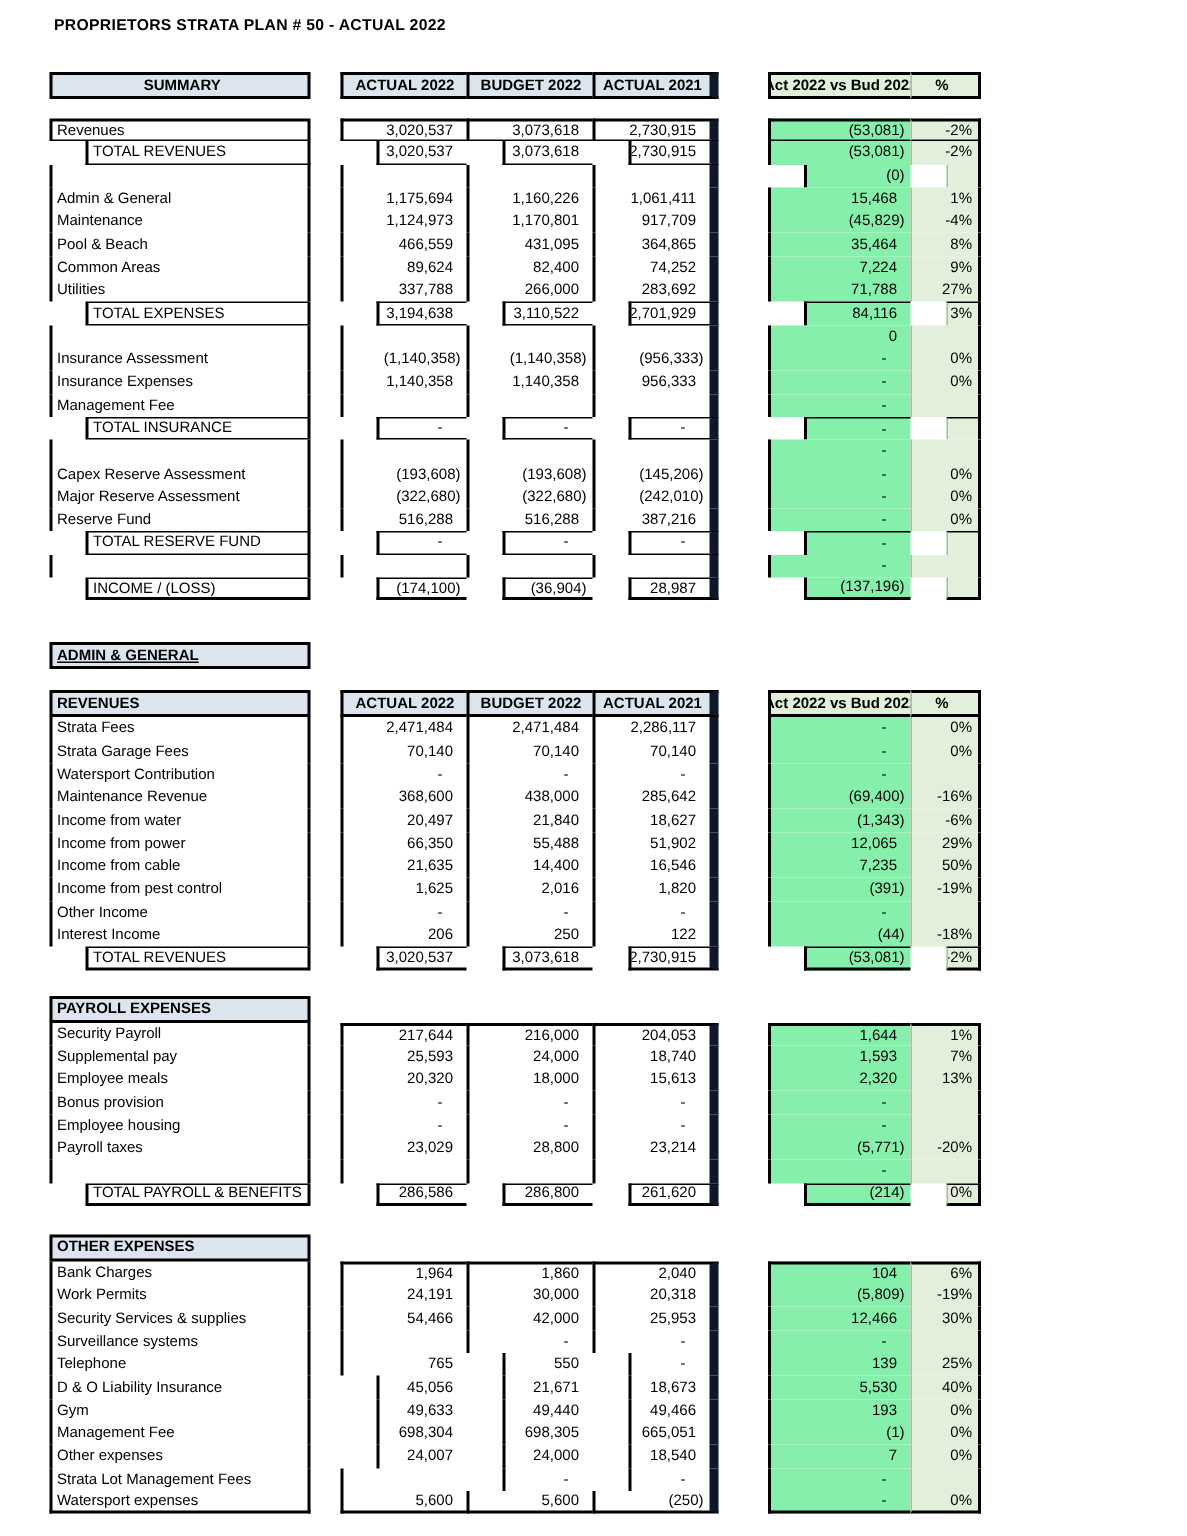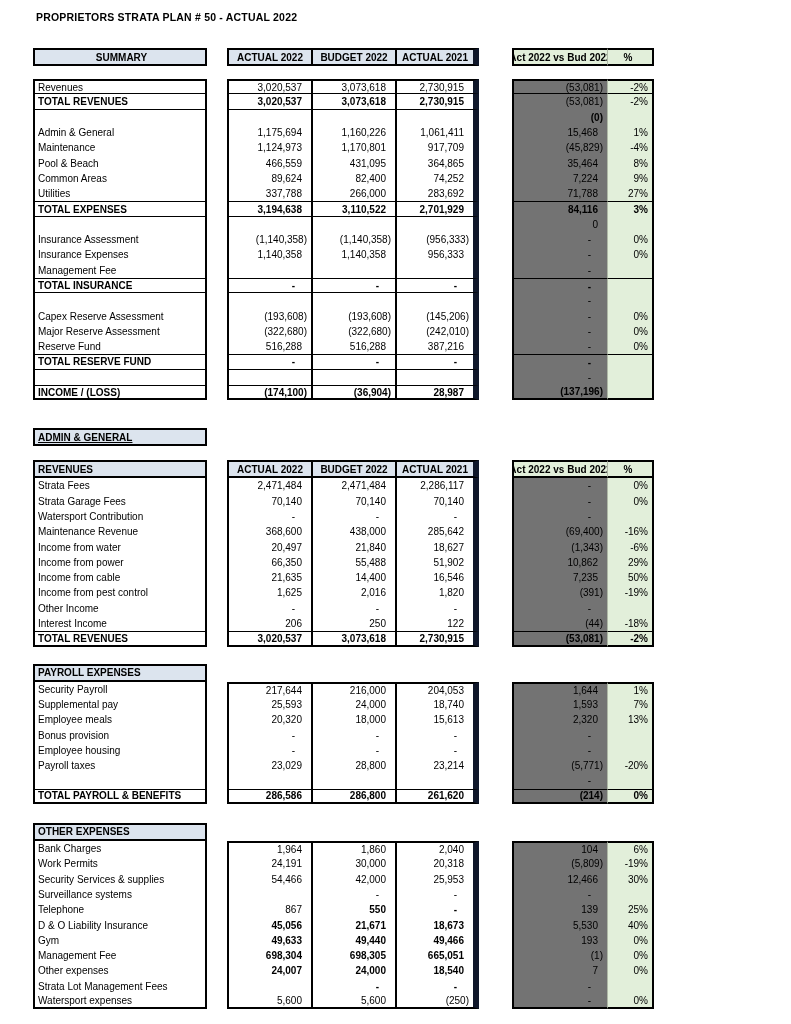--- a/index.html
+++ b/index.html
@@ -7,32 +7,32 @@
         font-family:"Liberation Sans",sans-serif;font-size:10px;color:#000;overflow:hidden;}
   .title{position:absolute;left:36px;top:11px;font-weight:bold;font-size:10.5px;letter-spacing:.2px;}
   .content{position:absolute;left:33px;top:48px;width:621px;}
   .grid{display:grid;grid-template-columns:174px 20px 84px 84px 84px 33px 95px 47px;}
   .c{box-sizing:border-box;display:flex;align-items:center;height:15.3px;
      overflow:hidden;white-space:nowrap;}
   .hc{height:18px;text-align:center;}
   .lab{padding-left:3px;border-left:2px solid #000;border-right:2px solid #000;}
   .n{justify-content:flex-end;border-left:2px solid #000;}
   .n3{border-right:6px solid #0f172a;}
-  .v{justify-content:flex-end;border-left:2px solid #000;background:#737373;}
+  .v{justify-content:flex-end;border-left:2px solid #000;background:#86efac;}
   .p{justify-content:flex-end;border-right:2px solid #000;border-left:1px solid #aeb8a6;
      background:#e2efda;padding-right:4px;}
   .hdr{background:#dce4ee;font-weight:bold;justify-content:center;
        border-top:2px solid #000;border-bottom:2px solid #000;}
   .ghdr{background:#e2efda;}
   .hl{justify-content:flex-start;padding-left:3px;}
   .st{border-top:1px solid #000;}
   .sb{border-bottom:1px solid #000;}
   .rt{border-top:2px solid #000;}
   .rb{border-bottom:2px solid #000;}
-  .b{font-weight:bold;}
+  .b{font-weight:normal;margin-left:24px;}
   .ppos{padding-right:9px;}
   .pneg{padding-right:4px;}
   .dash{padding-right:16px;}
   .banner{box-sizing:border-box;width:174px;height:18px;background:#dce4ee;
           border:2px solid #000;display:flex;align-items:center;padding-left:3px;
           font-weight:bold;text-decoration:underline;}
   #sec-summary{margin-top:13px;}
   #sec-admin-banner{margin-top:28px;}
   #sec-revenues{margin-top:14px;}
   #sec-payroll{margin-top:17px;}
@@ -273,21 +273,21 @@
         <div class="c n n3 ppos">18,627</div>
         <div class="c"></div>
         <div class="c v pneg">(1,343)</div>
         <div class="c p">-6%</div>
         <div class="c lab">Income from power</div>
         <div class="c"></div>
         <div class="c n ppos">66,350</div>
         <div class="c n ppos">55,488</div>
         <div class="c n n3 ppos">51,902</div>
         <div class="c"></div>
-        <div class="c v ppos">10,862</div>
+        <div class="c v ppos">12,065</div>
         <div class="c p">29%</div>
         <div class="c lab">Income from cable</div>
         <div class="c"></div>
         <div class="c n ppos">21,635</div>
         <div class="c n ppos">14,400</div>
         <div class="c n n3 ppos">16,546</div>
         <div class="c"></div>
         <div class="c v ppos">7,235</div>
         <div class="c p">50%</div>
         <div class="c lab">Income from pest control</div>
@@ -433,21 +433,21 @@
         <div class="c lab">Surveillance systems</div>
         <div class="c"></div>
         <div class="c n"></div>
         <div class="c n dash">-</div>
         <div class="c n n3 dash">-</div>
         <div class="c"></div>
         <div class="c v dash">-</div>
         <div class="c p"></div>
         <div class="c lab">Telephone</div>
         <div class="c"></div>
-        <div class="c n ppos">867</div>
+        <div class="c n ppos">765</div>
         <div class="c n ppos b">550</div>
         <div class="c n n3 dash b">-</div>
         <div class="c"></div>
         <div class="c v ppos">139</div>
         <div class="c p">25%</div>
         <div class="c lab">D &amp; O Liability Insurance</div>
         <div class="c"></div>
         <div class="c n ppos b">45,056</div>
         <div class="c n ppos b">21,671</div>
         <div class="c n n3 ppos b">18,673</div>

